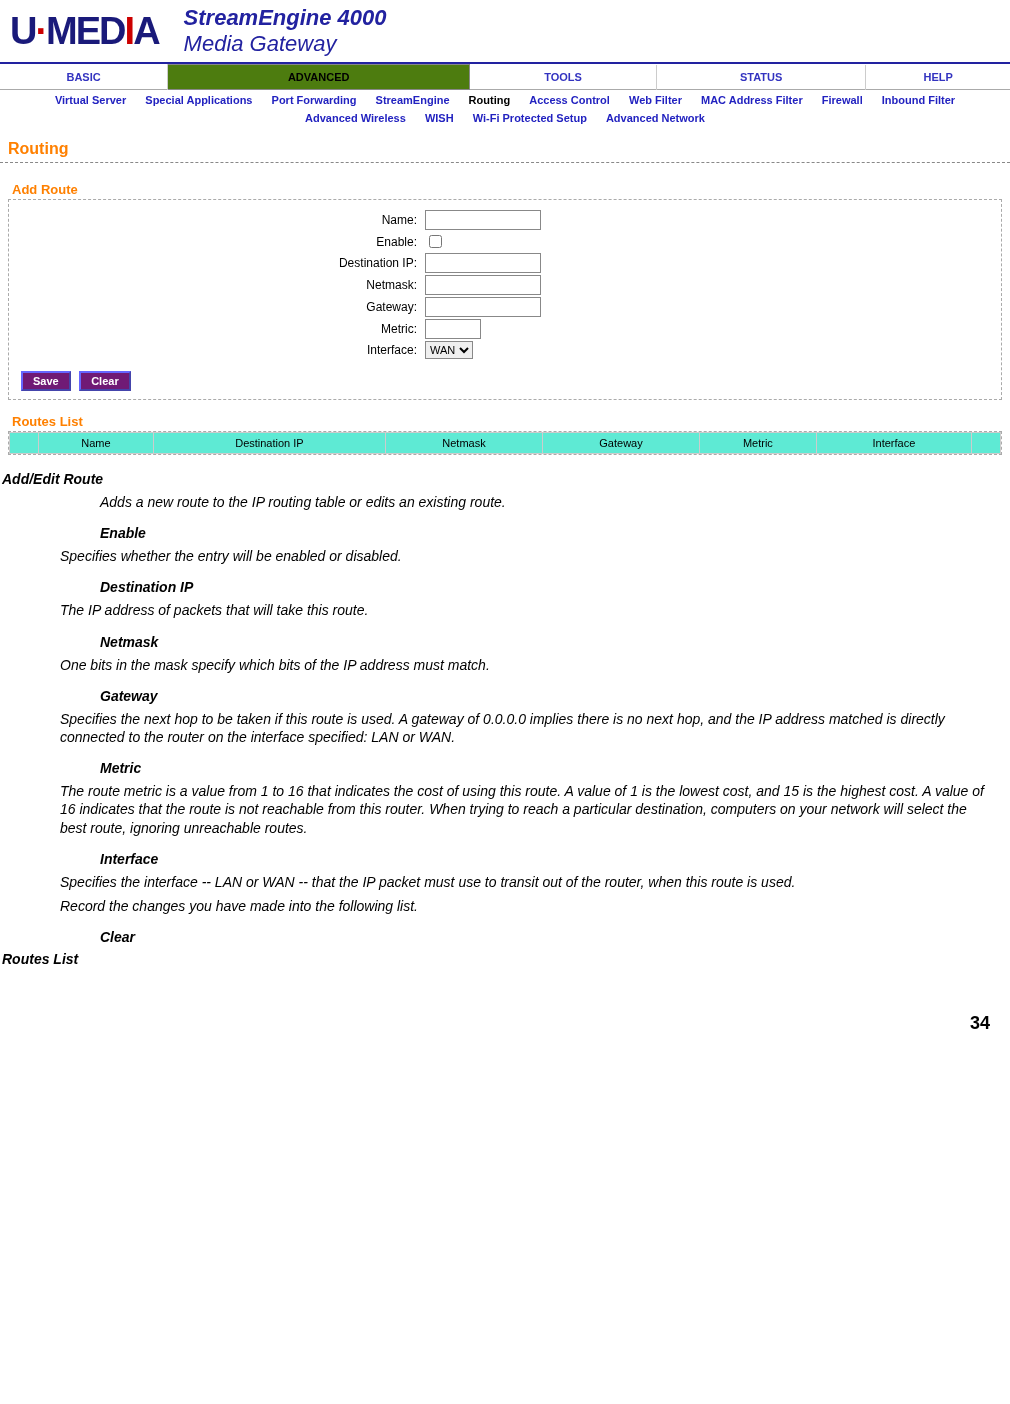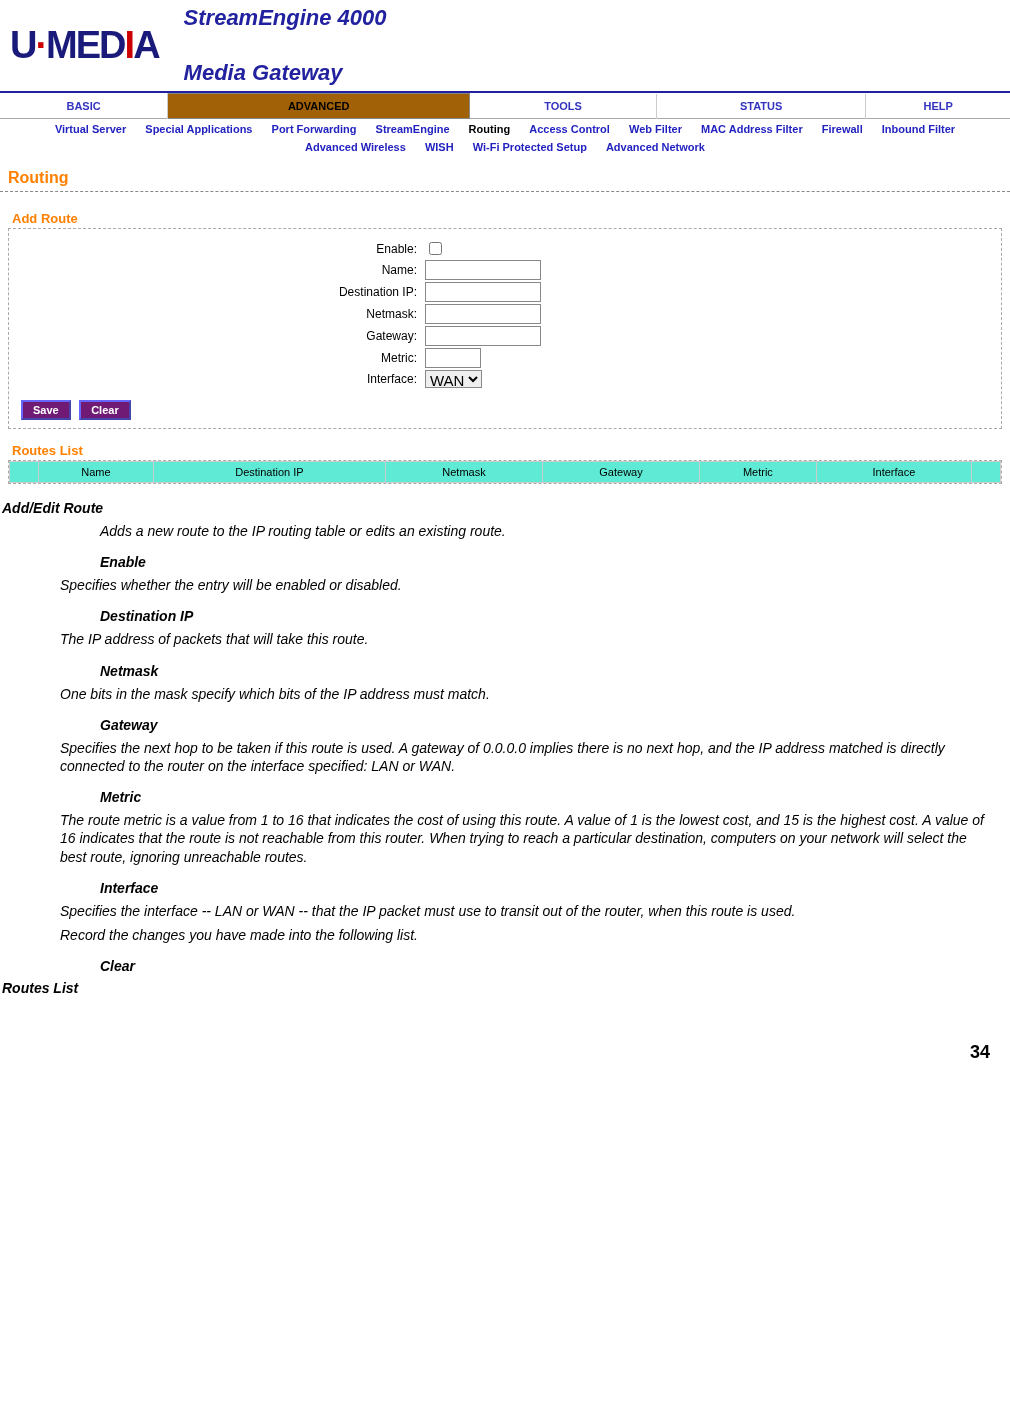--- a/index.html
+++ b/index.html
@@ -35,41 +35,40 @@
       margin-left: 25px;
       color: #2222a0;
       font-family: Verdana, sans-serif;
     }
     .product-line1 {
       font-weight: bold;
       font-style: italic;
       font-size: 22px;
     }
     .product-line2 {
-      font-weight: bold;
+      font-weight: normal;
       font-style: italic;
       font-size: 22px;
-      margin-top: 29px;
     }
     .main-nav {
       width: 100%;
       border-collapse: collapse;
       border-bottom: 1px solid #aaa;
     }
     .main-nav td {
       text-align: center;
       font-size: 11px;
       font-weight: bold;
       color: #3333c0;
       padding: 6px 0;
       border-right: 1px solid #ccc;
     }
     .main-nav td:last-child { border-right: none; }
     .main-nav td.active {
-      background: #a16207;
+      background: #4d7c0f;
       border: 1px solid #888;
       color: #000;
     }
     .sub-nav {
       text-align: center;
       font-size: 11px;
       font-weight: bold;
       color: #2222c0;
       padding: 4px 0;
     }
@@ -124,21 +123,21 @@
       height: 16px;
       width: 110px;
       font-size: 11px;
     }
     .form-checkbox {
       width: 13px;
       height: 13px;
     }
     .form-select {
       border: 1px solid #888;
-      font-size: 15px;
+      font-size: 11px;
       height: 18px;
     }
     .btn-row {
       padding: 10px 0 0 4px;
     }
     .btn {
       background: #701a75;
       color: white;
       border: 2px outset #6666ff;
       font-size: 11px;
@@ -223,26 +222,26 @@
     <span>WISH</span>
     <span>Wi-Fi Protected Setup</span>
     <span>Advanced Network</span>
   </div>
 
   <div class="section-title">Routing</div>
 
   <div class="panel-title">Add Route</div>
   <div class="panel">
     <div class="form-row">
+      <div class="form-label">Name:</div>
+      <input type="text" class="form-input" style="">
+    </div>
+    <div class="form-row">
       <div class="form-label">Enable:</div>
       <input type="checkbox" class="form-checkbox" style="">
-    </div>
-    <div class="form-row">
-      <div class="form-label">Name:</div>
-      <input type="text" class="form-input" style="">
     </div>
     <div class="form-row">
       <div class="form-label">Destination IP:</div>
       <input type="text" class="form-input" style="">
     </div>
     <div class="form-row">
       <div class="form-label">Netmask:</div>
       <input type="text" class="form-input" style="">
     </div>
     <div class="form-row">

